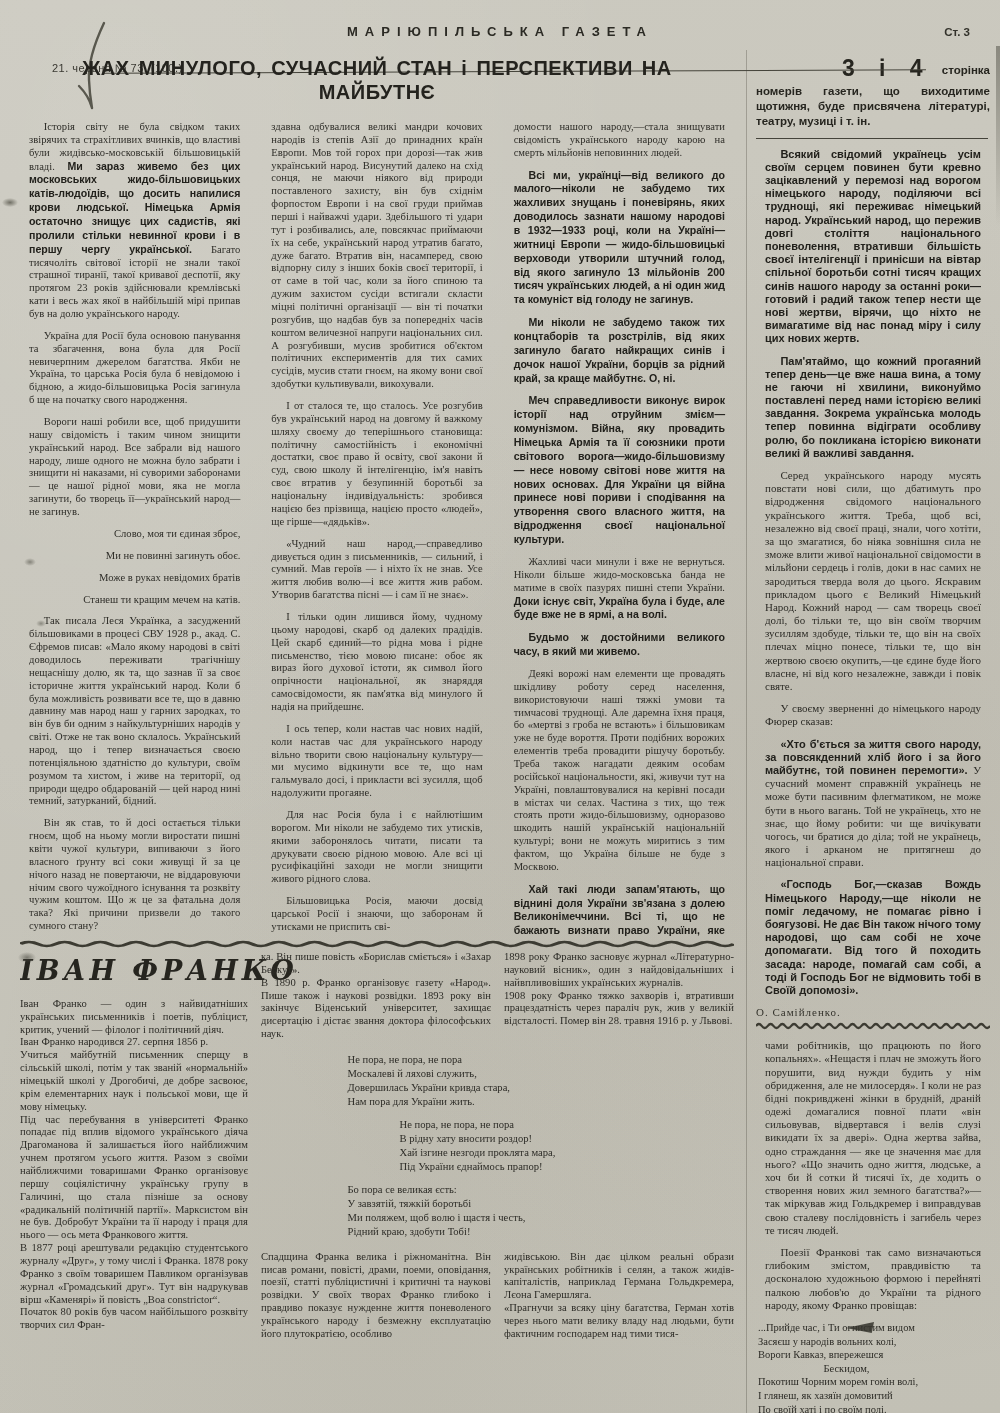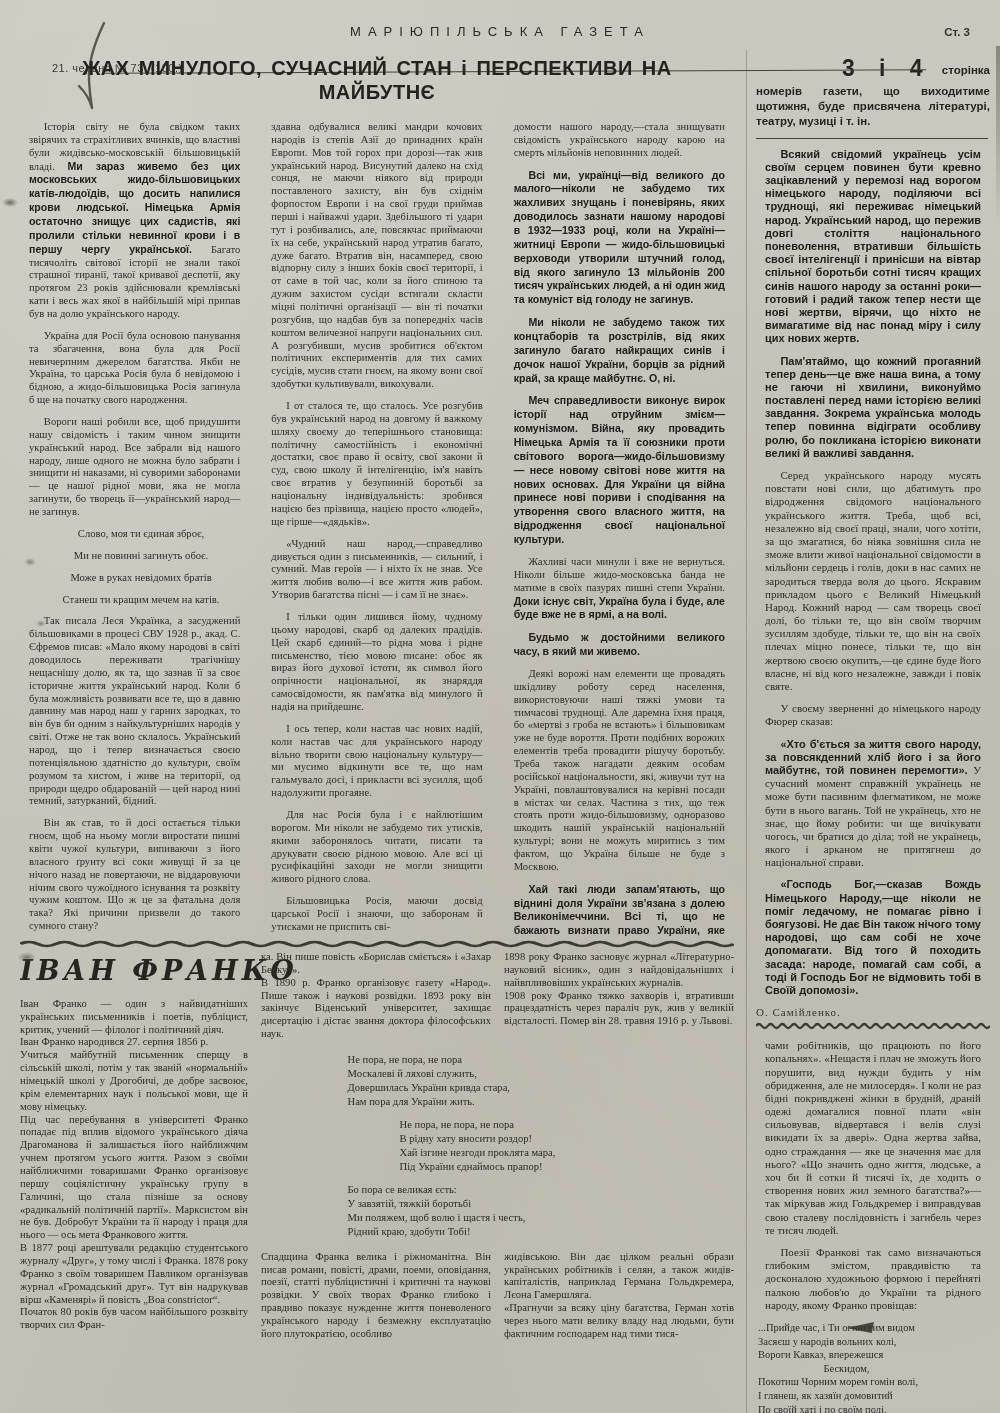--- a/index.html
+++ b/index.html
@@ -13,39 +13,39 @@
       radial-gradient(ellipse at 40% 90%, rgba(120,112,92,.08), transparent 50%),
       linear-gradient(176deg, #cbc9bf 0%, #c7c5bb 50%, #c2c0b5 100%);
     color:#2d2c27;
     font-family:"Liberation Serif","DejaVu Serif",serif;
   }
   
   .hdr { position:relative; padding:24px 46px 3px 52px; height:46px;
          font-family:"Liberation Sans","DejaVu Sans",sans-serif; }
   .hdr .date { position:absolute; left:52px; top:26px; font-size:11px; color:#3a3932; letter-spacing:.5px;margin-top:36px; }
   .hdr .masthead { position:absolute; left:50%; top:24px; transform:translateX(-50%);
-         font-size:13px; font-weight:normal; letter-spacing:7px; color:#2b2a24; white-space:nowrap; }
+         font-size:13px; font-weight:bold; letter-spacing:7px; color:#2b2a24; white-space:nowrap; }
   .hdr .pagenum { position:absolute; right:30px; top:26px; font-size:11.5px; font-weight:bold; color:#33322b; }
   .hdr-rule { border-top:1.6px solid #44433a; margin:47px 28px 0 50px; transform:rotate(-.25deg); }
 
   
   .content { display:flex; gap:12px; padding:4px 10px 0 20px; }
   .left-zone { width:714px; }
   .sidebar { flex:1; border-left:1px solid rgba(62,60,50,.30); padding-left:9px; padding-top:2px; }
 
   .lead-headline { text-align:center; font-family:"Liberation Sans","DejaVu Sans",sans-serif;
     font-weight:bold; font-size:20px; letter-spacing:.5px; word-spacing:3px; color:#24231e;
     margin:7px 0 9px; transform:scaleY(1.04); }
 
   .lead-cols { display:flex; gap:13px; height:824px; overflow:hidden; }
   .col { flex:1; text-align:justify; font-size:10.6px; line-height:1.215; color:#2f2e29; }
   .col p, .sidebar p { margin:9px; text-indent:1.4em; }
   .col p + p, .sidebar p + p { margin-top:1px; }
   p.cont { text-indent:0; }
-  p.verse { text-indent:0; padding-left:1.2em; text-align:center; }
+  p.verse { text-indent:0; padding-left:1.2em; text-align:right; }
   .b { font-family:"Liberation Sans","DejaVu Sans",sans-serif; font-weight:bold; color:#22211c; }
 
   
   .wavy { display:block; width:100%; height:8px; margin:4px 0 3px; }
   .wavy path { stroke:#3c3b32; stroke-width:1.7; fill:none; }
 
   
   .franko { display:flex; gap:13px; height:468px; overflow:hidden; margin-top:3px; }
   .franko-left { width:228px; text-align:justify; font-size:10.6px; line-height:1.215; }
   .franko-title { font-family:"DejaVu Serif","Liberation Serif",serif; font-style:italic; font-weight:bold;

